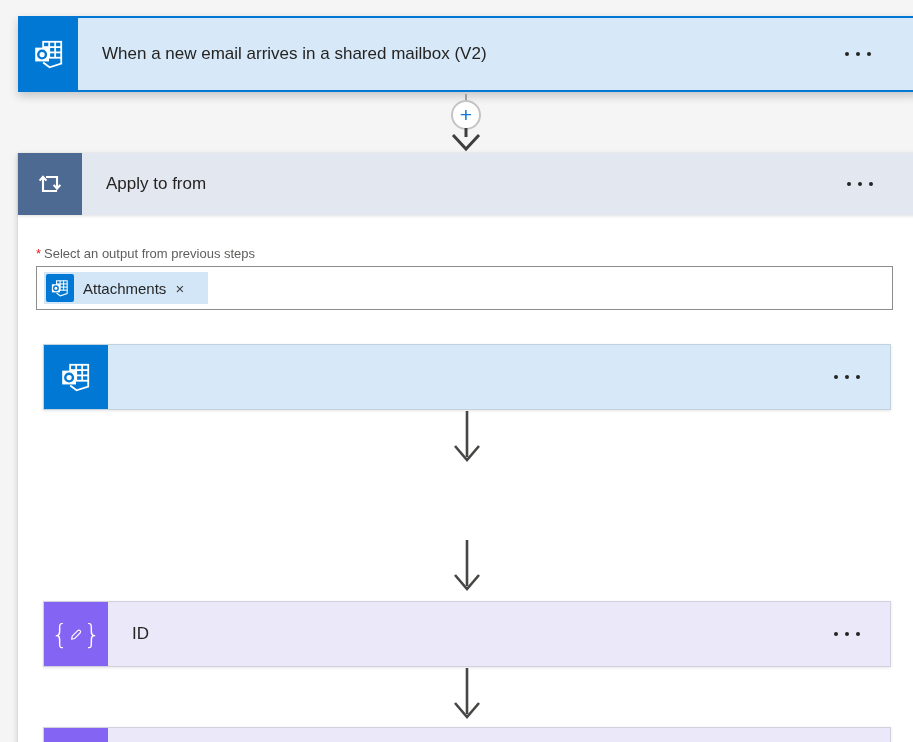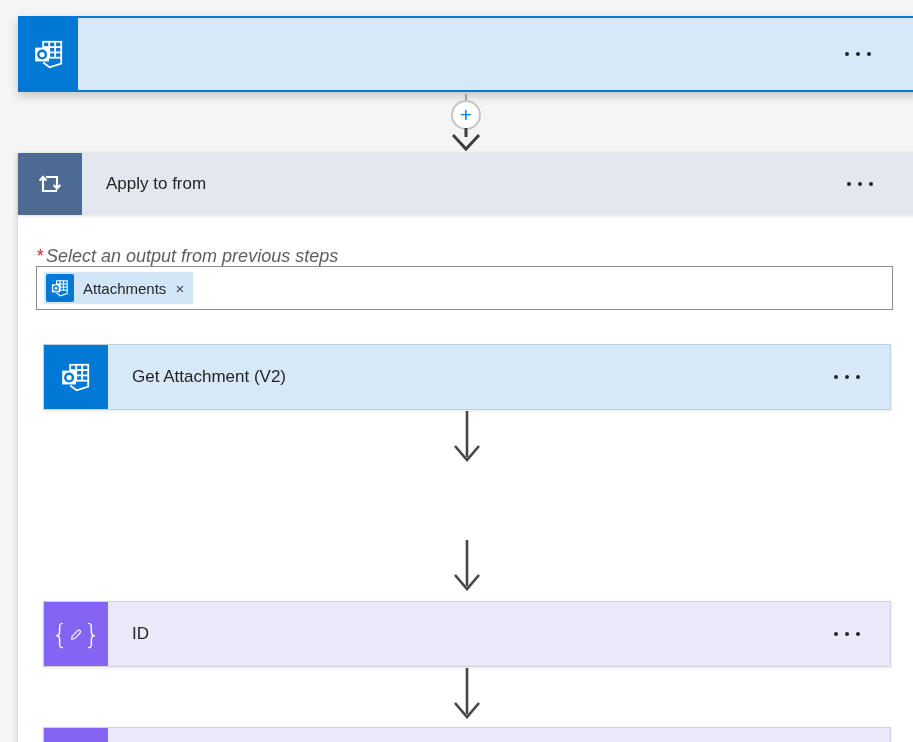--- a/index.html
+++ b/index.html
@@ -29,26 +29,26 @@
 
   
   .scope{position:absolute;left:17px;top:153px;right:-6px;bottom:-6px;background:#fff;
          border-left:1px solid #dcdcdc;box-shadow:0 2px 6px rgba(0,0,0,0.14);}
   .scope-header{position:relative;height:62px;background:#e3e7ef;display:flex;align-items:center;
                 cursor:pointer;box-shadow:0 1px 3px rgba(0,0,0,0.13);}
   .scope-header .iconbox{width:64px;height:62px;background:#4d6a92;}
   .scope-header .menu{right:40px;}
 
   
-  .field-label{position:absolute;left:18px;top:93px;font-size:18px;color:#605e5c;font-style:italic;}
+  .field-label{position:absolute;left:18px;top:93px;font-size:13px;color:#605e5c;}
   .req{color:#e02020;margin-right:3px;}
   .field-input{position:absolute;left:18px;top:113px;right:26px;height:44px;background:#fff;
                border:1px solid #8d8d8d;box-sizing:border-box;display:flex;align-items:center;cursor:text;}
   .token{display:flex;align-items:center;height:32px;background:#d2e6f8;margin-left:7px;
-         padding:0 9px 0 2px;gap:9px;cursor:pointer;}
+         padding:0 24px 0 2px;gap:9px;cursor:pointer;}
   .tok-icon{width:28px;height:28px;background:#0078d4;border-radius:2px;display:flex;
             align-items:center;justify-content:center;}
   .token-label{font-size:15px;color:#262626;}
   .token-close{font-size:15px;color:#3f3f3f;line-height:1;cursor:pointer;}
 
   
   .action{left:25px;width:848px;height:66px;border:1px solid rgba(0,0,0,0.10);
           box-shadow:0 1px 3px rgba(0,0,0,0.10);}
   .action .iconbox{width:64px;}
   .action .menu{right:24px;}
@@ -98,20 +98,21 @@
 </svg>
 
 <div class="canvas">
 
   <div class="card trigger">
     <div class="iconbox">
       <svg viewBox="0 0 32 32" width="34" height="34">
           <use href="#outlook-glyph"></use>
         </svg>
     </div>
+    <div class="card-title">When a new email arrives in a shared mailbox (V2)</div>
     <div class="menu">
         <i></i>
         <i></i>
         <i></i>
       </div>
   </div>
 
   <div class="plus-line"></div>
   <div class="plus-btn">
     <span>+</span>
@@ -151,21 +152,20 @@
         <span class="token-close">×</span>
       </div>
     </div>
 
     <div class="card action theme-blue a1">
       <div class="iconbox">
         <svg viewBox="0 0 32 32" width="34" height="34">
             <use href="#outlook-glyph"></use>
           </svg>
       </div>
-      <div class="card-title">Get Attachment (V2)</div>
       <div class="menu">
           <i></i>
           <i></i>
           <i></i>
         </div>
     </div>
 
     <svg class="connector-arrow" style="left:431px;top:258px" width="36" height="56">
         <use href="#arrow-glyph"></use>
       </svg>

